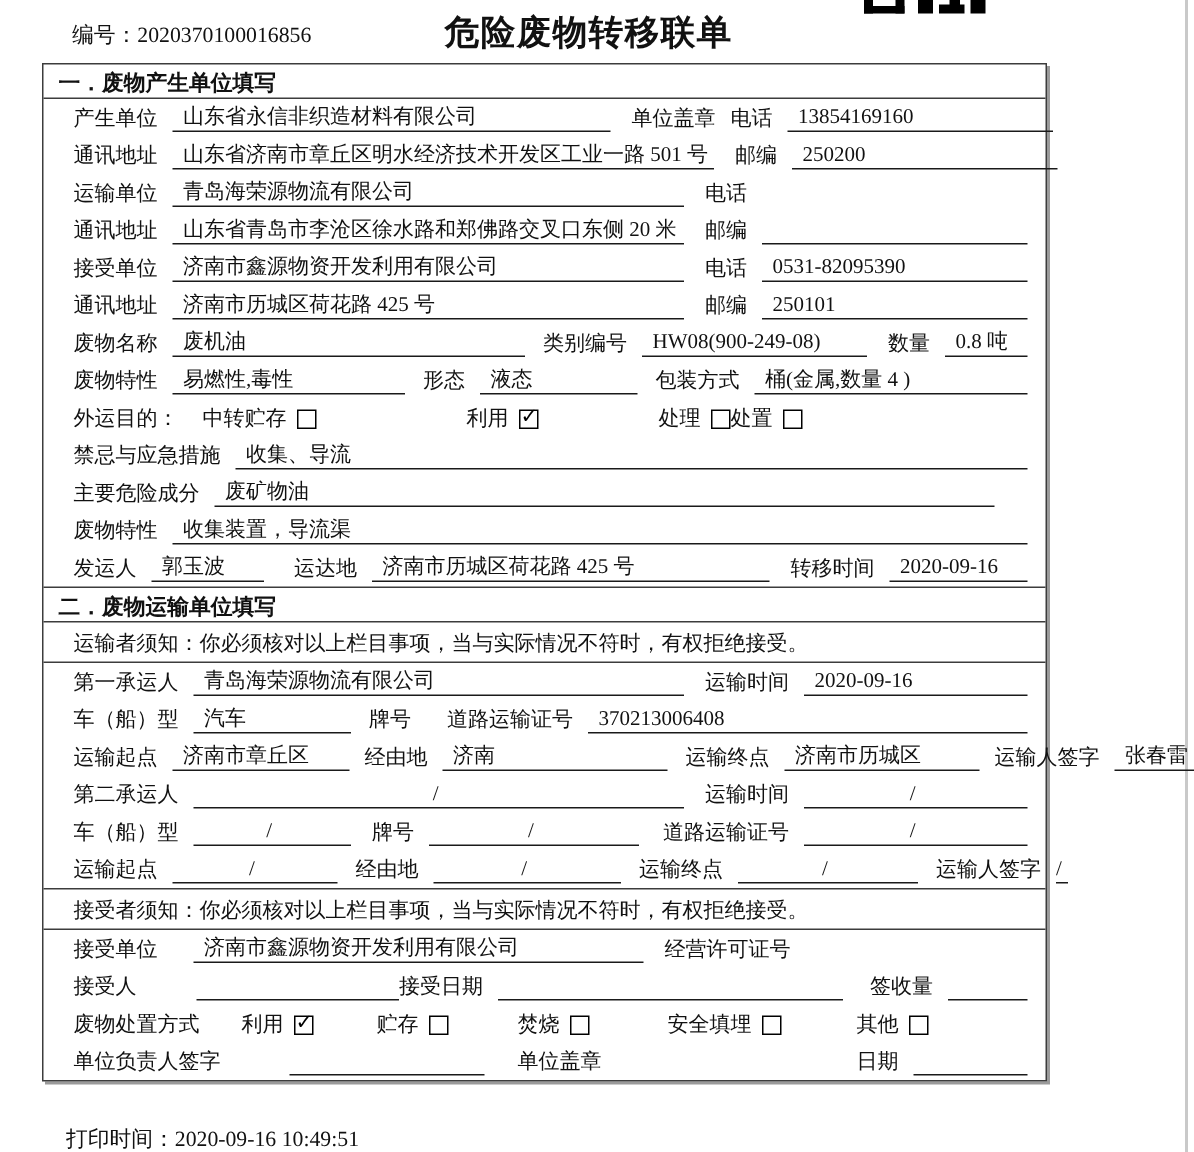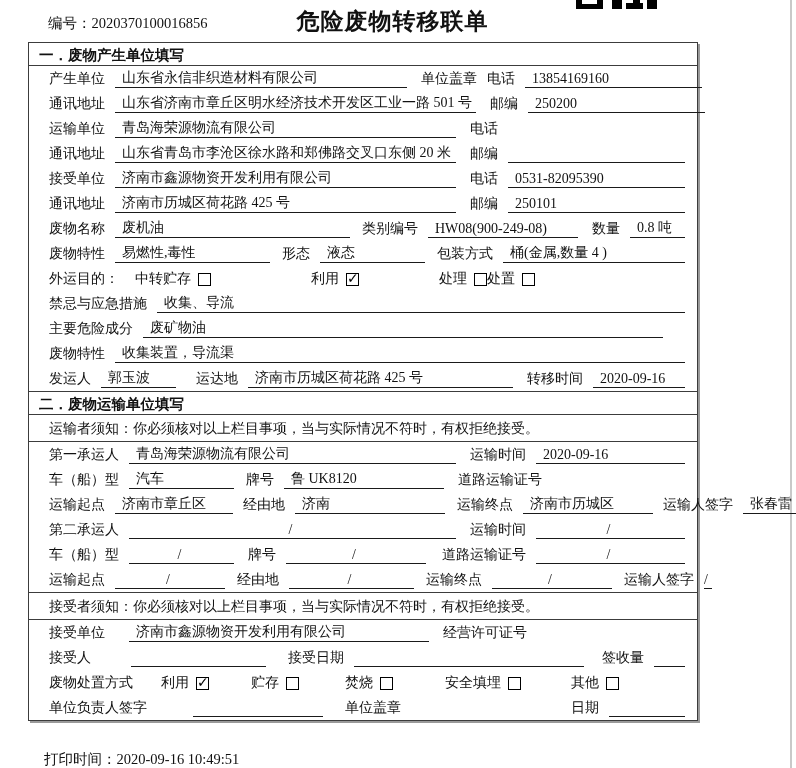--- a/index.html
+++ b/index.html
@@ -242,22 +242,22 @@
       <span class="rgroup">
         <span class="lbl">运输时间</span>
         <span class="val">2020-09-16</span>
       </span>
     </div>
 
     <div class="row">
       <span class="lbl">车（船）型</span>
       <span class="val w105">汽车</span>
       <span class="lbl" style="margin-left:12px">牌号</span>
-      <span class="val w160">鲁 UK8120</span>
       <span class="lbl" style="margin-left:14px">道路运输证号</span>
+      <span class="val grow">370213006408</span>
     </div>
 
     <div class="row">
       <span class="lbl">运输起点</span>
       <span class="val w118">济南市章丘区</span>
       <span class="lbl" style="margin-left:10px">经由地</span>
       <span class="val w150">济南</span>
       <span class="lbl" style="margin-left:12px">运输终点</span>
       <span class="val w130">济南市历城区</span>
       <span class="lbl" style="margin-left:10px">运输人签字</span>
@@ -299,21 +299,21 @@
 
     <div class="row">
       <span class="lbl" style="margin-right:24px">接受单位</span>
       <span class="val w300">济南市鑫源物资开发利用有限公司</span>
       <span class="lbl" style="margin-left:14px">经营许可证号</span>
     </div>
 
     <div class="row">
       <span class="lbl" style="margin-right:40px">接受人</span>
       <span class="val w135"></span>
-      <span class="lbl" style="margin-left:22px">接受日期</span>
+      <span class="lbl" style="">接受日期</span>
       <span class="val w230"></span>
       <span class="lbl" style="margin-left:18px">签收量</span>
       <span class="val grow"></span>
     </div>
 
     <div class="row">
       <span class="lbl">废物处置方式</span>
       <span class="opt" style="margin-left:18px">
         <span>利用</span>
         <span class="cb on"></span>

